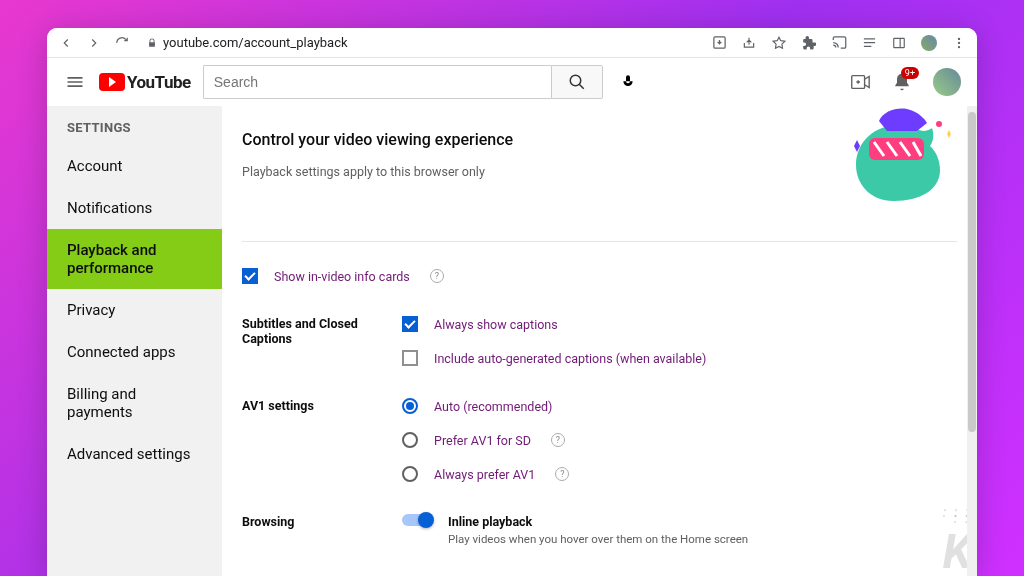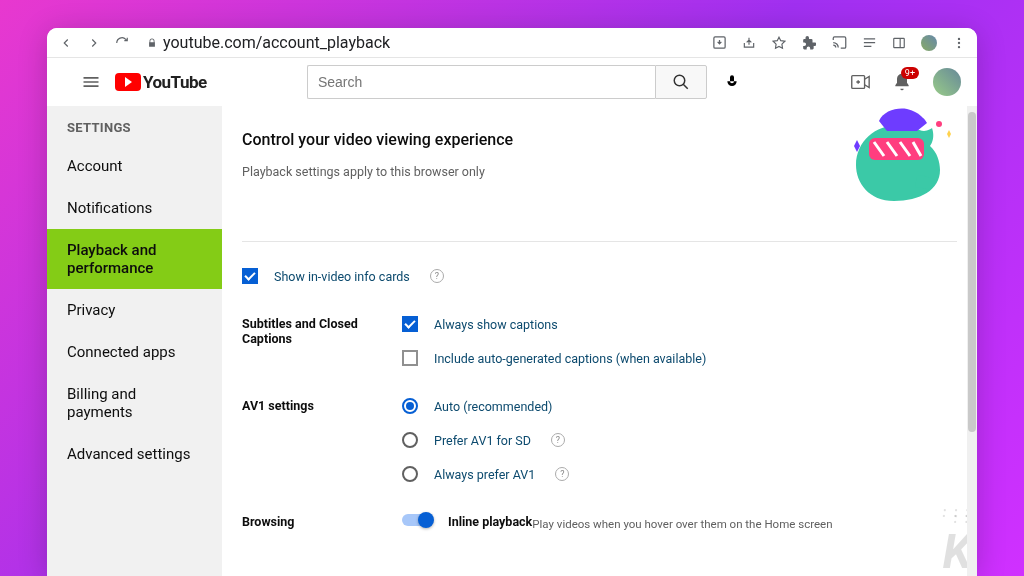--- a/index.html
+++ b/index.html
@@ -14,35 +14,35 @@
     border-radius: 10px 10px 0 0; overflow: hidden;
     display: flex; flex-direction: column;
     box-shadow: 0 4px 30px rgba(0,0,0,0.2);
   }
   
   .chrome-bar {
     height: 30px; background: #fff; display: flex; align-items: center;
     padding: 0 10px; gap: 10px; border-bottom: 1px solid #e5e5e5;
   }
   .chrome-btn { width: 18px; height: 18px; display: flex; align-items:center; justify-content:center; color:#5f6368; font-size:14px; }
-  .url-bar { flex:1; display:flex; align-items:center; gap:6px; font-size:16px; color:#202124; padding-left:6px; }
+  .url-bar { flex:1; display:flex; align-items:center; gap:6px; font-size:13px; color:#202124; padding-left:6px; }
   .lock { width:10px; height:10px; }
   .chrome-icons { display:flex; gap:14px; align-items:center; color:#5f6368; }
   .chrome-icons span { width:16px; height:16px; display:flex; align-items:center; justify-content:center; font-size:14px; }
   .chrome-avatar { width:18px; height:18px; border-radius:50%; background: linear-gradient(45deg,#8a6,#68a); }
   
   .yt-header {
-    height: 48px; display:flex; align-items:center; padding: 0 16px; gap:12px;margin-left:16px;
+    height: 48px; display:flex; align-items:center; padding: 0 16px; gap:12px;
   }
   .hamburger { width:24px; height:24px; display:flex; align-items:center; justify-content:center; color:#606060; cursor:pointer; }
   .yt-logo { display:flex; align-items:center; gap:2px; font-weight:700; letter-spacing:-0.5px; }
   .yt-logo .play { width:26px; height:18px; background:#ff0000; border-radius:4px; position:relative; }
   .yt-logo .play::after { content:''; position:absolute; left:10px; top:4px; border-left:7px solid #fff; border-top:5px solid transparent; border-bottom:5px solid transparent; }
   .yt-logo .word { font-size:17px; color:#212121; }
-  .search-wrap { flex:1; display:flex; justify-content:center; }
+  .search-wrap { flex:1; display:flex; justify-content:flex-start; }
   .search-box { display:flex; width:400px; height:34px; }
   .search-box input { flex:1; border:1px solid #ccc; border-right:none; border-radius:2px 0 0 2px; padding:0 10px; font-size:14px; outline:none; }
   .search-btn { width:52px; border:1px solid #ccc; background:#f8f8f8; border-radius:0 2px 2px 0; display:flex; align-items:center; justify-content:center; color:#333; }
   .mic { width:34px; height:34px; display:flex; align-items:center; justify-content:center; margin-left:8px; }
   .hdr-right { display:flex; align-items:center; gap:20px; }
   .hdr-icon { width:22px; height:22px; display:flex; align-items:center; justify-content:center; color:#606060; position:relative; }
   .bell-badge { position:absolute; top:-4px; right:-6px; background:#cc0000; color:#fff; font-size:9px; border-radius:8px; padding:1px 4px; }
   .avatar { width:28px; height:28px; border-radius:50%; background:linear-gradient(45deg,#9c8,#689); }
   
   .yt-body { flex:1; display:flex; overflow:hidden; position:relative; }
@@ -51,32 +51,32 @@
   .sidebar-item { font-size:15px; color:#0d0d0d; padding:12px 20px; cursor:pointer; }
   .sidebar-item.active { background:#84cc16; font-weight:500; }
   .content { flex:1; padding:24px 20px 24px 20px; overflow:auto; position:relative; }
   .page-title { font-size:16px; font-weight:500; color:#0d0d0d; margin-bottom:15px; }
   .page-sub { font-size:12.5px; color:#606060; margin-bottom:24px; }
   .hr { height:1px; background:#e5e5e5; margin-bottom:26px; }
   .section { display:flex; margin-bottom:32px; }
   .sec-label { width:160px; font-size:12.5px; font-weight:700; color:#0d0d0d; padding-right:10px; }
   .sec-opts { flex:1; display:flex; flex-direction:column; gap:18px; }
   .opt { display:flex; align-items:center; gap:16px; font-size:12.5px; color:#606060; }
-  .opt .lbl { color:#0c4a6e; }
+  .opt .lbl { color:#701a75; }
   .opt .sub { font-size:11.5px; color:#606060; margin-top:3px; }
   .checkbox { width:16px; height:16px; border:2px solid #909090; display:flex; align-items:center; justify-content:center; }
   .checkbox.checked { background:#065fd4; border-color:#065fd4; }
   .checkbox.checked::after { content:''; width:4px; height:8px; border:solid #fff; border-width:0 2px 2px 0; transform:rotate(45deg); margin-top:-2px; }
   .radio { width:16px; height:16px; border:2px solid #606060; border-radius:50%; display:flex; align-items:center; justify-content:center; }
   .radio.checked { border-color:#065fd4; }
   .radio.checked::after { content:''; width:8px; height:8px; background:#065fd4; border-radius:50%; }
   .help { width:14px; height:14px; border:1px solid #aaa; border-radius:50%; display:flex; align-items:center; justify-content:center; font-size:9px; color:#888; margin-left:4px; }
   .toggle { width:30px; height:12px; background:#a7c7f9; border-radius:10px; position:relative; }
   .toggle::after { content:''; position:absolute; width:16px; height:16px; background:#065fd4; border-radius:50%; top:-2px; right:-2px; box-shadow:0 1px 3px rgba(0,0,0,0.3); }
-  .toggle-col { display:flex; flex-direction:row; }
+  .toggle-col { display:flex; flex-direction:column; }
   .toggle-title { font-size:12.5px; font-weight:700; color:#0d0d0d; }
   .hero-art { position:absolute; top:0; right:18px; width:120px; height:100px; }
   .scrollbar { position:absolute; right:0; top:0; bottom:0; width:10px; background:#f0f0f0; }
   .scrollbar .thumb { position:absolute; top:6px; width:8px; left:1px; height:320px; background:#c9c9c9; border-radius:4px; }
   .watermark { position:absolute; right:6px; bottom:-4px; font-size:48px; font-weight:700; color:rgba(0,0,0,0.12); font-style:italic; letter-spacing:-3px; pointer-events:none; }
   .watermark .dots { font-size:14px; letter-spacing:2px; display:block; text-align:right; line-height:6px; margin-bottom:2px; }
 </style>
 </head>
 <body>
 

